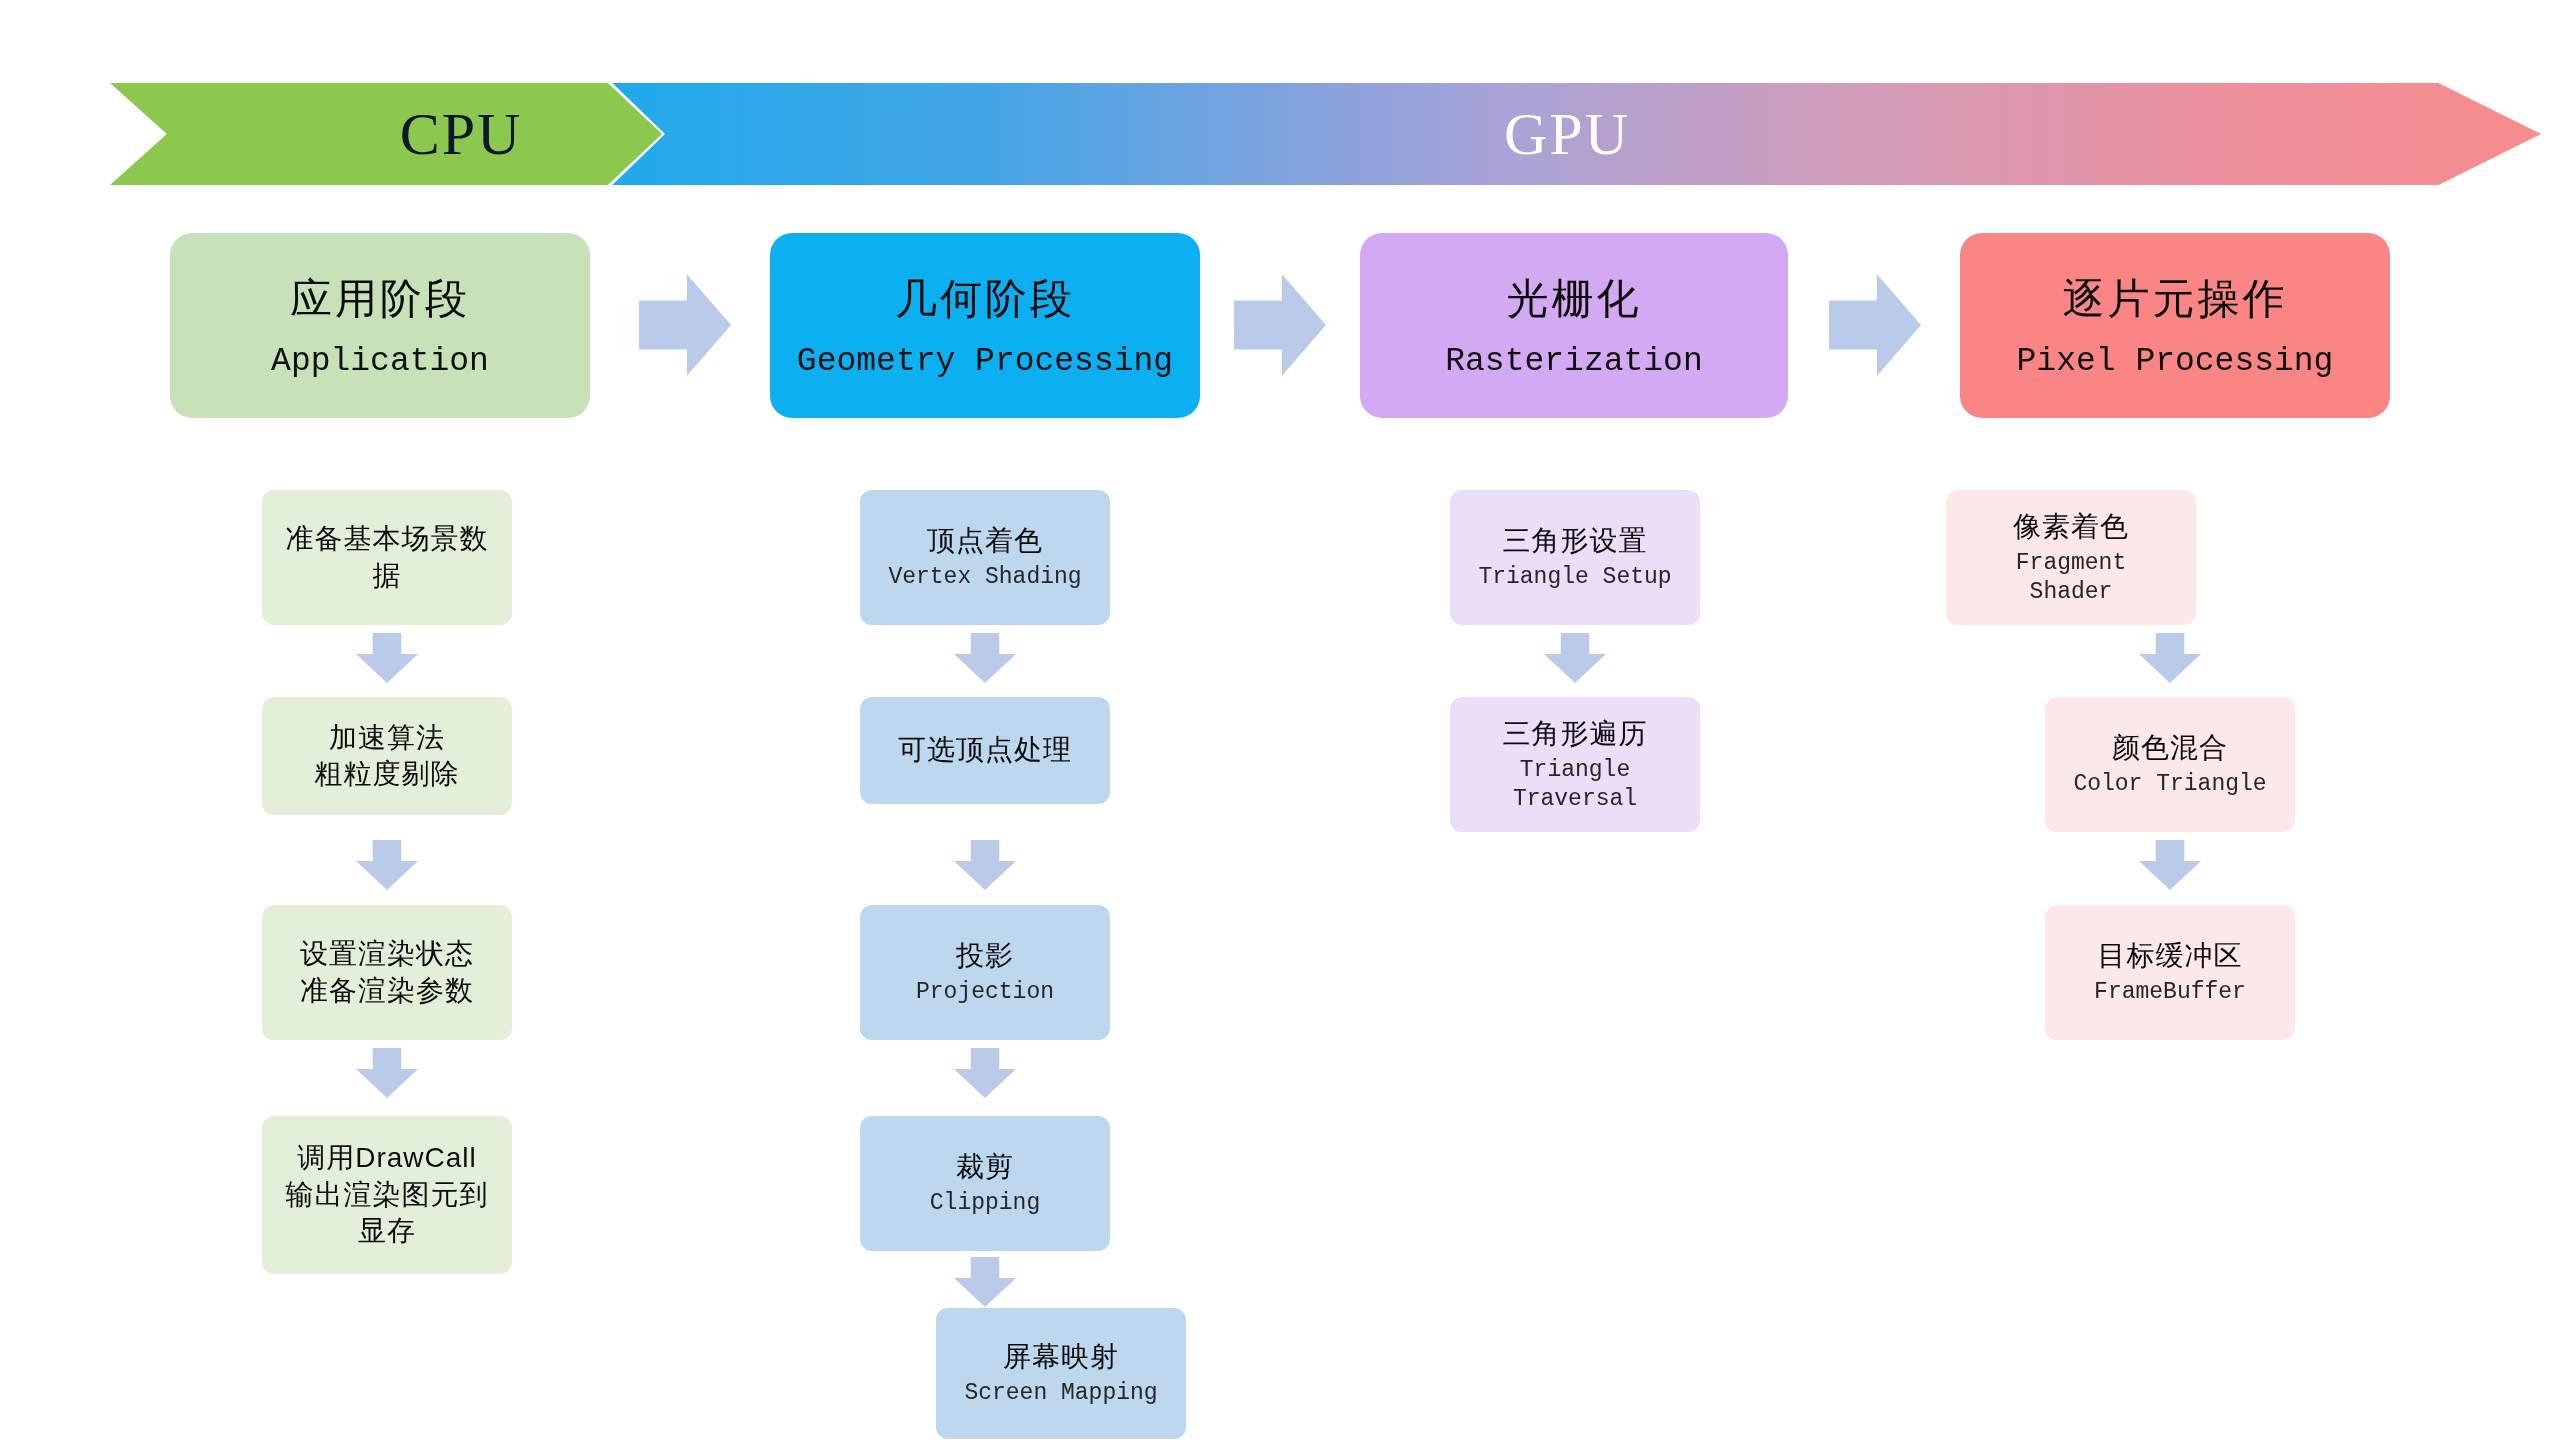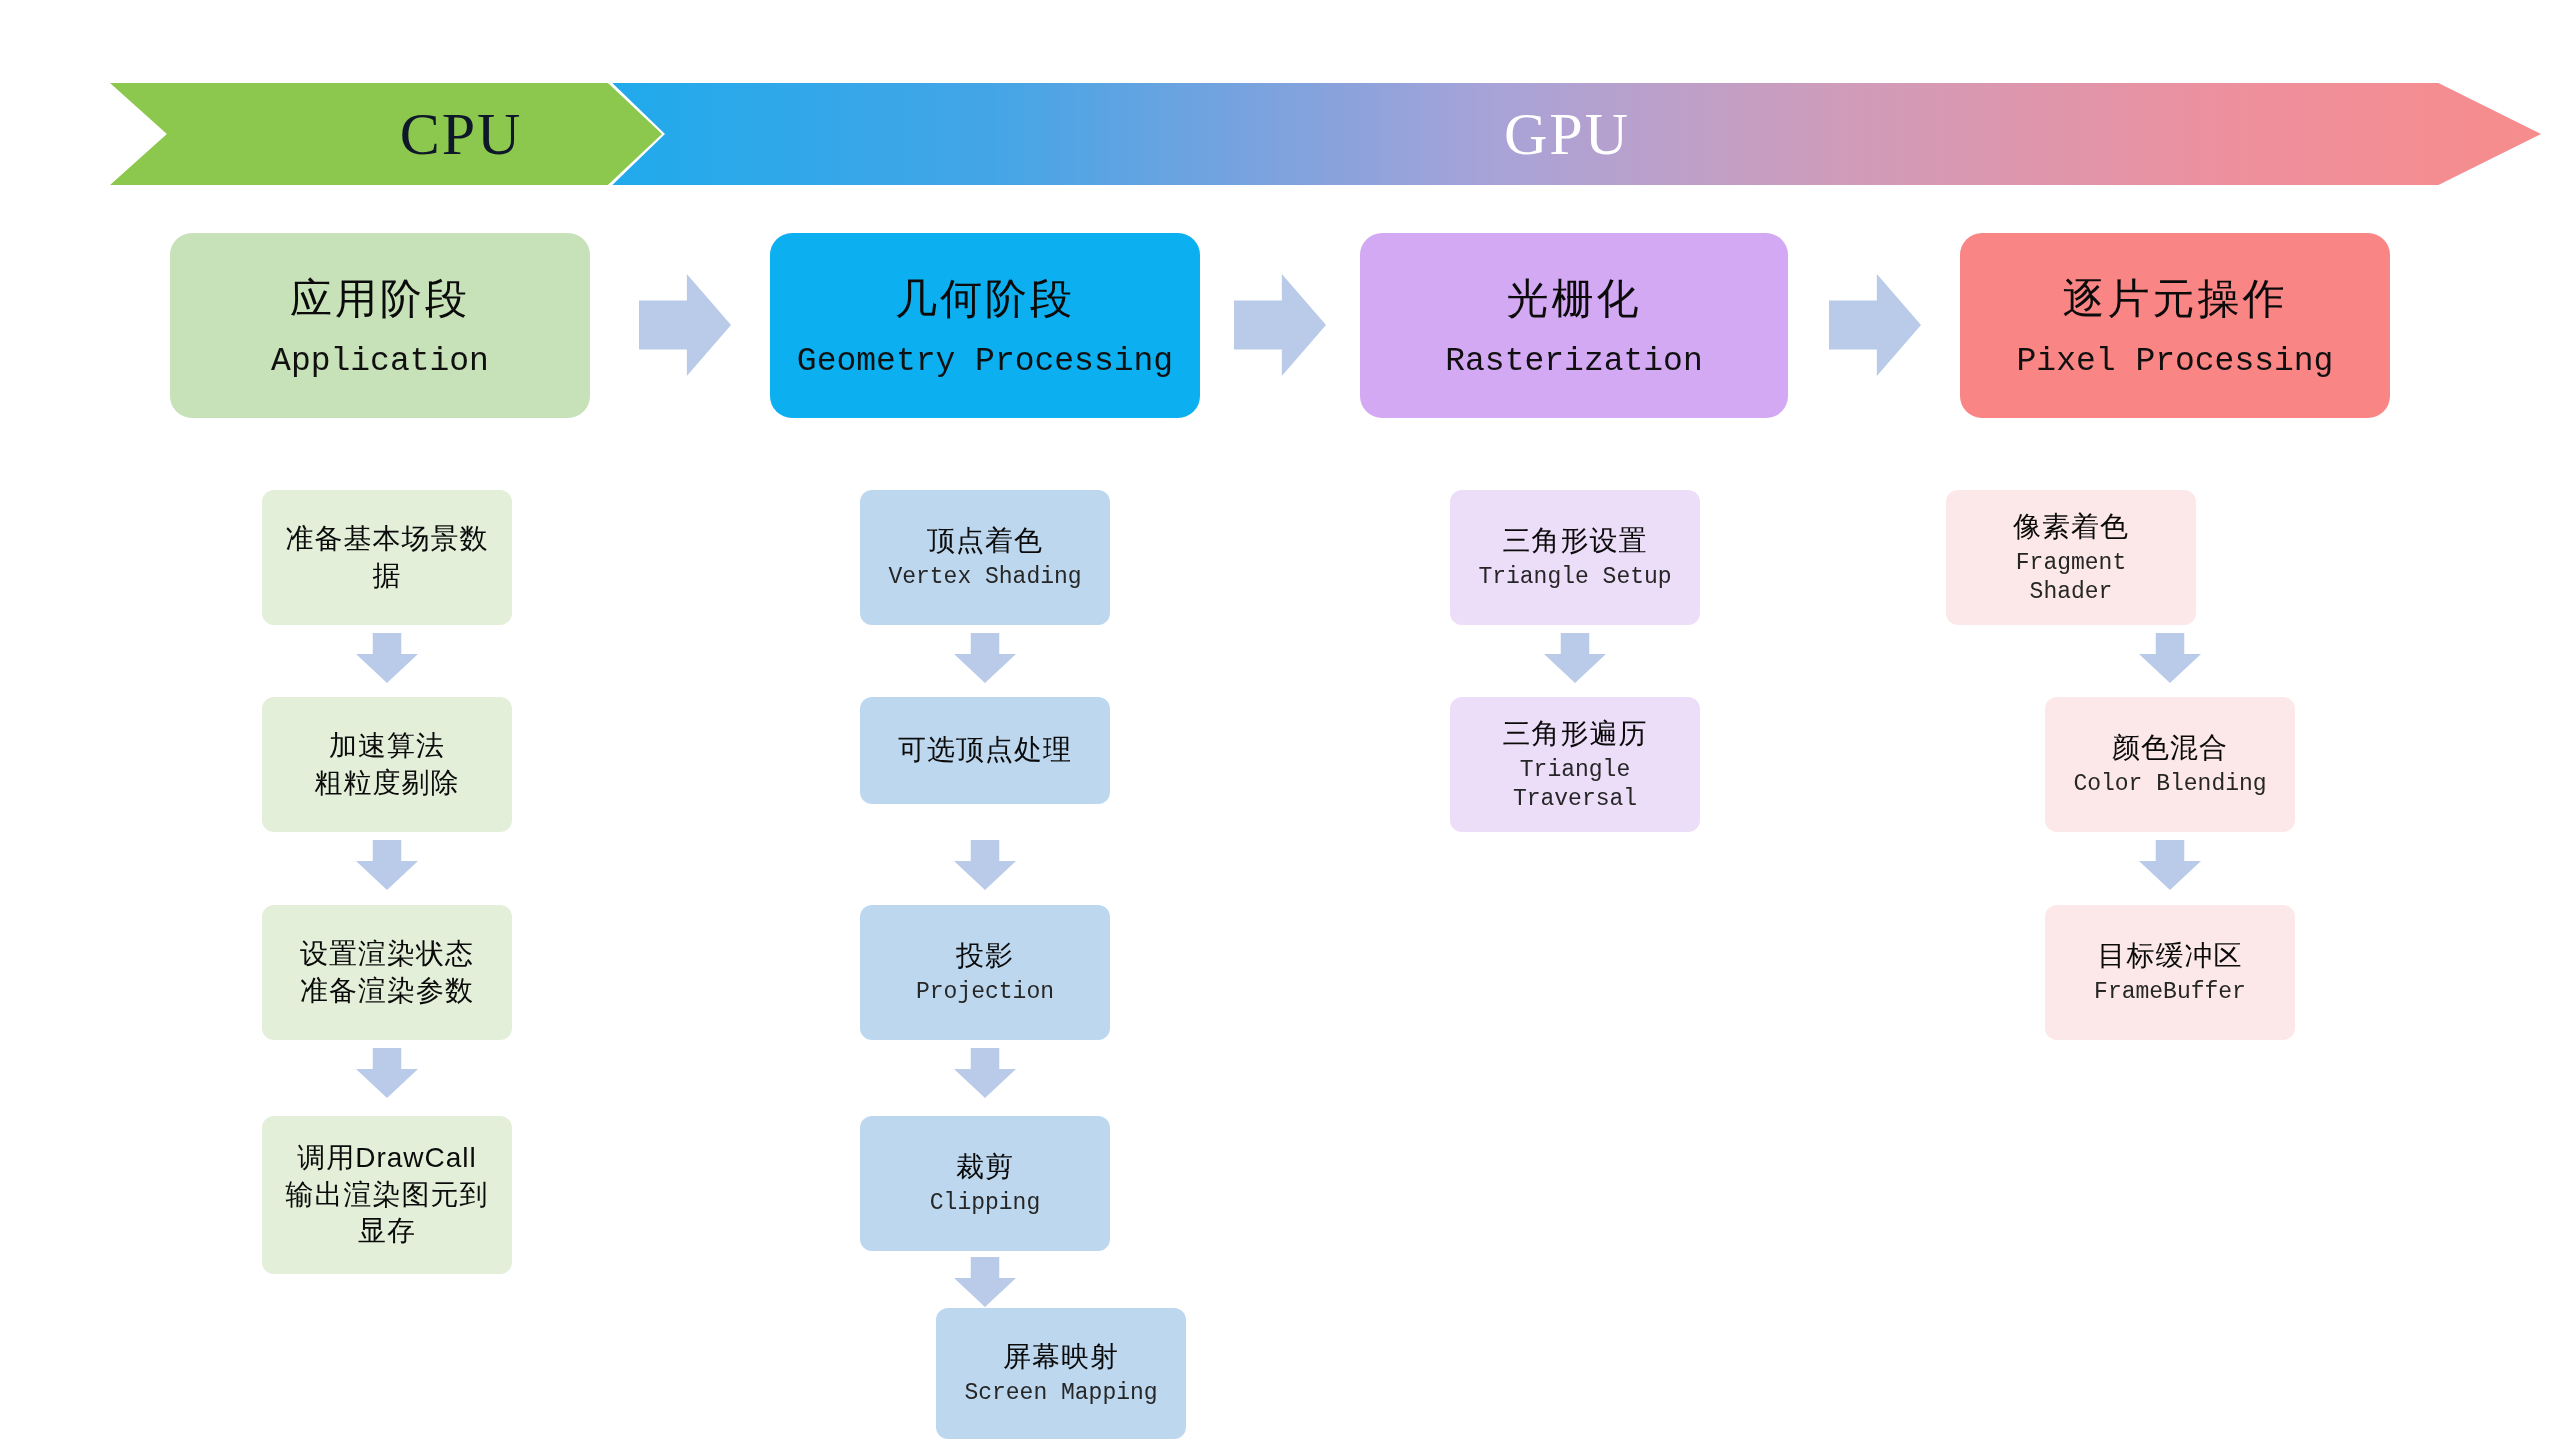--- a/index.html
+++ b/index.html
@@ -108,21 +108,21 @@
   <div class="stage-cn">逐片元操作</div>
   <div class="stage-en">Pixel Processing</div>
 </div>
 
 <div class="abs sub-box c1" style="left:262px;top:490px;height:135px;">
   <div class="sub-cn">准备基本场景数
 据</div>
 
 </div>
 <div class="abs down-arrow" style="left:356px;top:633px;"></div>
-<div class="abs sub-box c1" style="left:262px;top:697px;height:135px;align-items:center;">
+<div class="abs sub-box c1" style="left:262px;top:697px;height:118px;align-items:center;">
   <div class="sub-cn">加速算法
 粗粒度剔除</div>
 
 </div>
 <div class="abs down-arrow" style="left:356px;top:840px;"></div>
 <div class="abs sub-box c1" style="left:262px;top:905px;height:135px;">
   <div class="sub-cn">设置渲染状态
 准备渲染参数</div>
 
 </div>
@@ -171,19 +171,19 @@
 </div>
 
 <div class="abs sub-box c4" style="left:1946px;top:490px;height:135px;">
   <div class="sub-cn">像素着色</div>
   <div class="sub-en">Fragment
 Shader</div>
 </div>
 <div class="abs down-arrow" style="left:2139px;top:633px;"></div>
 <div class="abs sub-box c4" style="left:2045px;top:697px;height:135px;">
   <div class="sub-cn">颜色混合</div>
-  <div class="sub-en">Color Blending</div>
+  <div class="sub-en">Color Triangle</div>
 </div>
 <div class="abs down-arrow" style="left:2139px;top:840px;"></div>
 <div class="abs sub-box c4" style="left:2045px;top:905px;height:135px;">
   <div class="sub-cn">目标缓冲区</div>
   <div class="sub-en">FrameBuffer</div>
 </div>
 
 </body></html>

